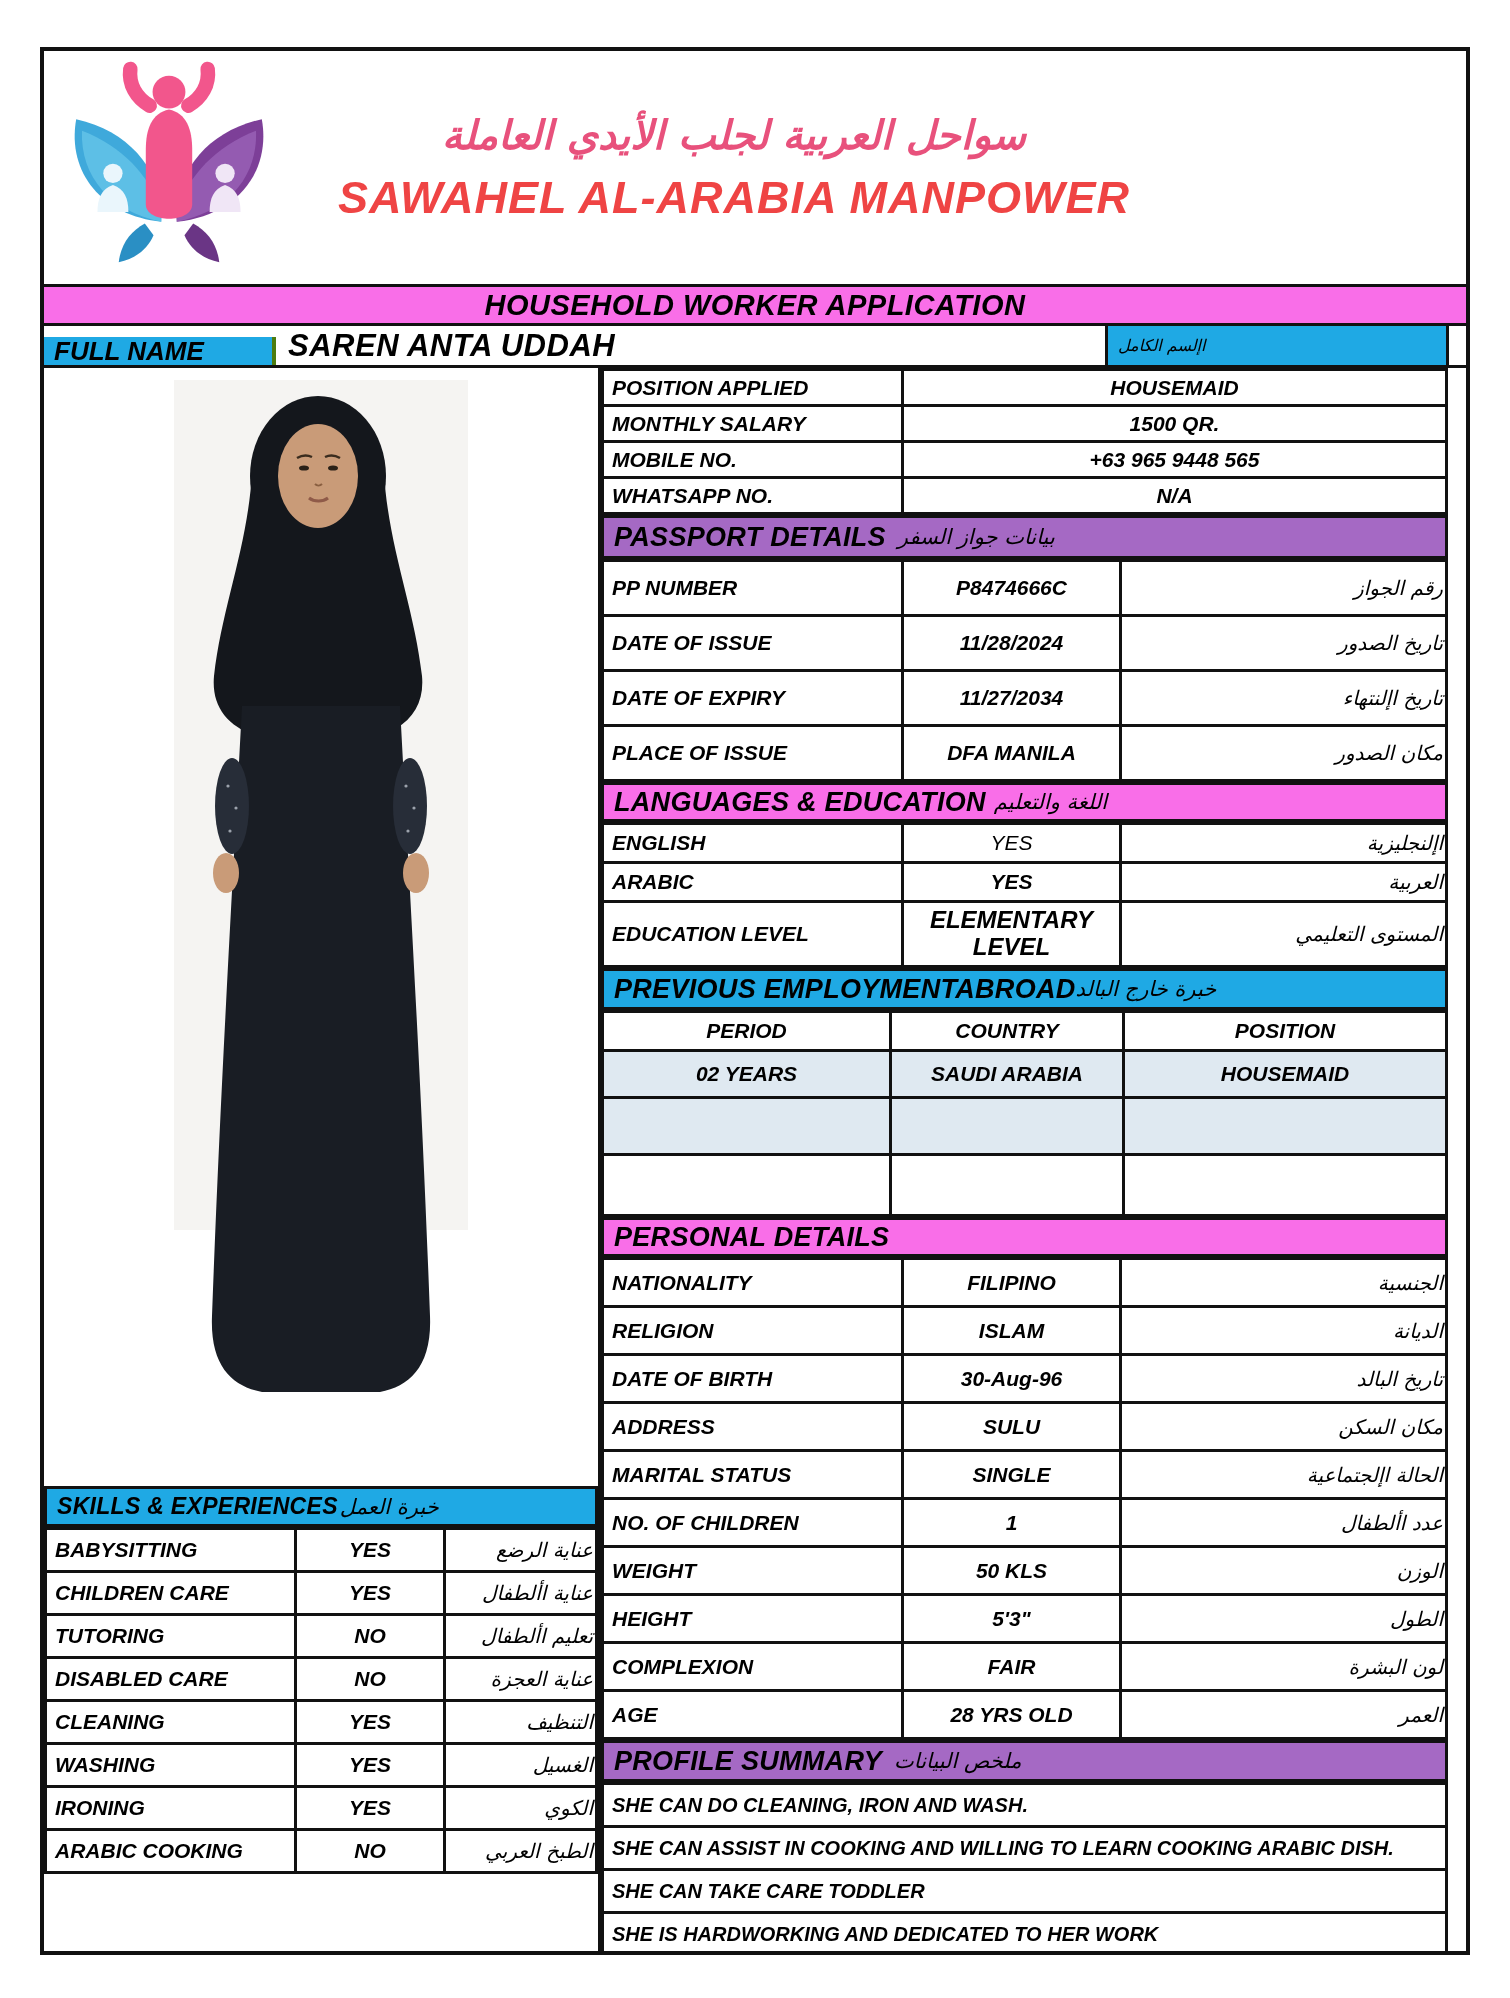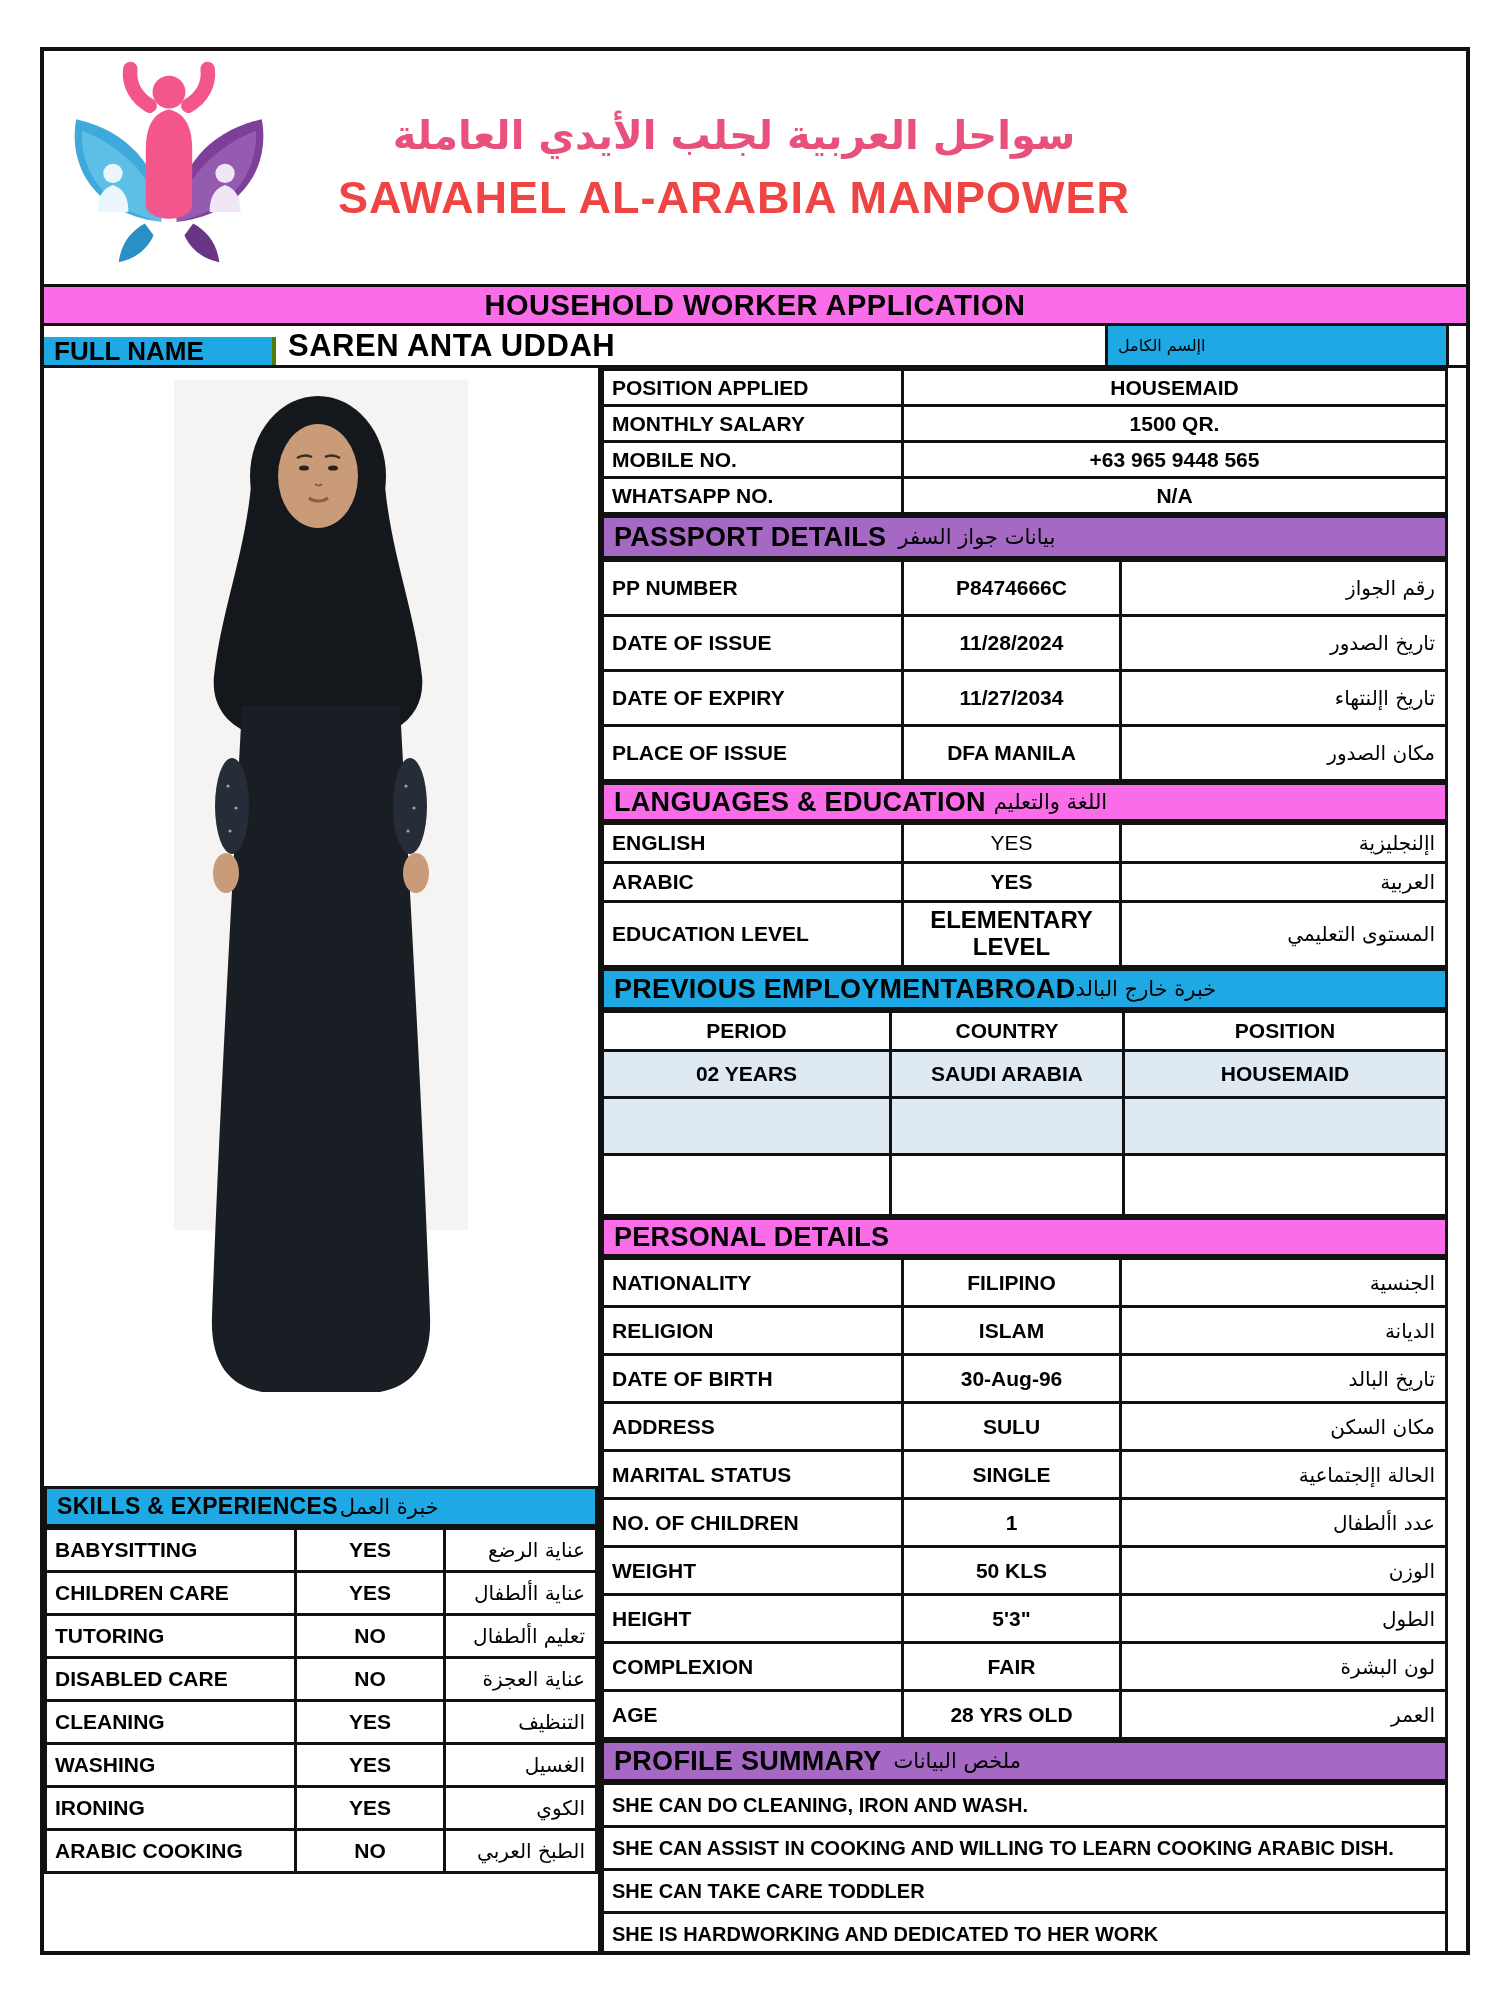--- a/index.html
+++ b/index.html
@@ -1,19 +1,19 @@
 <!DOCTYPE html>
 <html><head>
 <meta charset="utf-8">
 <style>
   html,body{margin:0;padding:0;background:#fff;}
   .page{position:relative;width:1510px;height:1998px;background:#fff;
         font-family:"Liberation Sans",sans-serif;color:#000;}
   .frame{position:absolute;left:40px;top:47px;width:1422px;height:1900px;
-         border:4px solid #111;overflow:hidden;display:flex;flex-direction:column;background:#fff;}
+         border:4px solid #111;overflow:hidden;display:flex;flex-direction:column;background:#fff;font-style:italic;}
 
   
   .hdr{height:233px;display:flex;align-items:center;flex:0 0 auto;}
   .logo{width:250px;display:flex;justify-content:center;align-items:center;}
   .hdr-text{width:880px;text-align:center;}
   .ar-title{font-family:"DejaVu Sans",sans-serif;font-weight:bold;font-size:40px;
             color:#e8517c;line-height:1.15;}
   .company{font-size:45px;font-weight:bold;color:#ef4444;letter-spacing:1px;margin-top:14px;}
 
   
@@ -54,21 +54,21 @@
   .cell{background:#fff;display:flex;align-items:center;box-sizing:border-box;min-width:0;}
   .lbl{font-size:21px;font-weight:bold;padding-left:8px;}
   .val{font-size:21px;font-weight:bold;justify-content:center;text-align:center;}
   .val.reg{font-weight:400;}
   .val.small{font-size:24px;line-height:1.12;padding:12px 6px;}
   .hcell{font-size:21px;font-weight:bold;justify-content:center;}
   .rowblue{background:#dfe9f1;}
 
   
   .arx{font-family:"DejaVu Sans",sans-serif;direction:ltr;unicode-bidi:bidi-override;}
-  .arc{justify-content:flex-end;padding-right:10px;font-size:20px;}
+  .arc{justify-content:flex-end;padding-right:2px;font-size:20px;}
 
   .t-contact{grid-template-columns:297px 1fr;grid-template-rows:repeat(4,33px);}
   .t-pass{grid-template-columns:297px 215px 1fr;grid-template-rows:repeat(4,52px);}
   .t-lang{grid-template-columns:297px 215px 1fr;grid-template-rows:36px 36px 62px;}
   .t-emp{grid-template-columns:285px 230px 1fr;grid-template-rows:36px 44px 54px 58px;}
   .t-pers{grid-template-columns:297px 215px 1fr;grid-template-rows:repeat(10,45px);}
   .t-summ{grid-template-columns:1fr;grid-template-rows:repeat(4,40px);}
   .t-skill{grid-template-columns:247px 146px 1fr;grid-template-rows:repeat(8,40px);}
   .summ-line{font-size:20px;font-weight:bold;padding-left:8px;}
 

